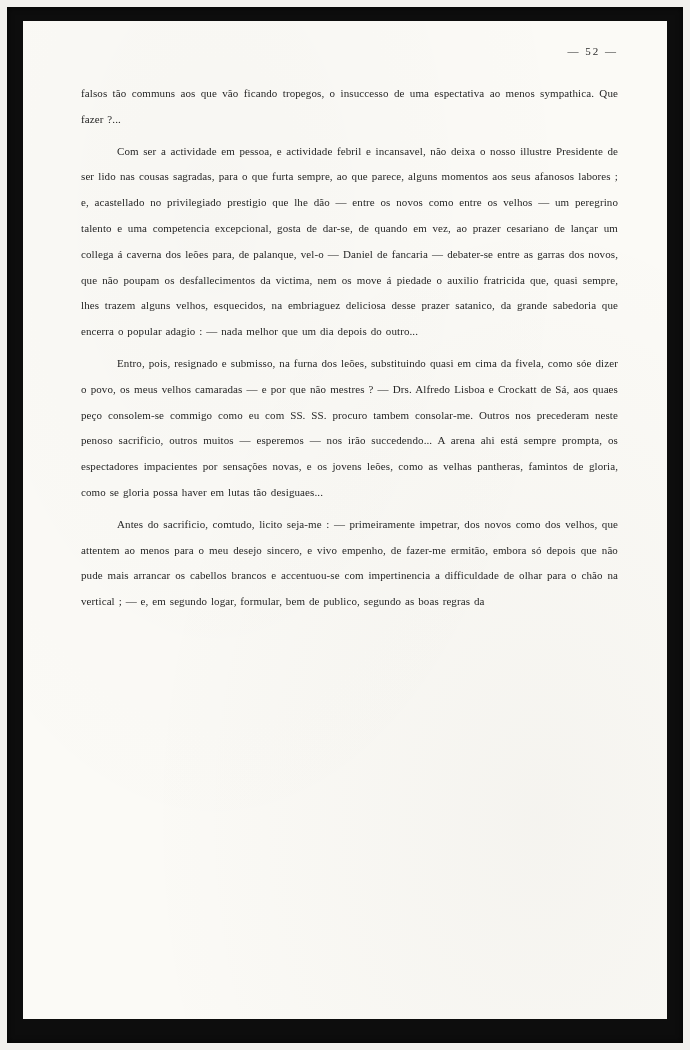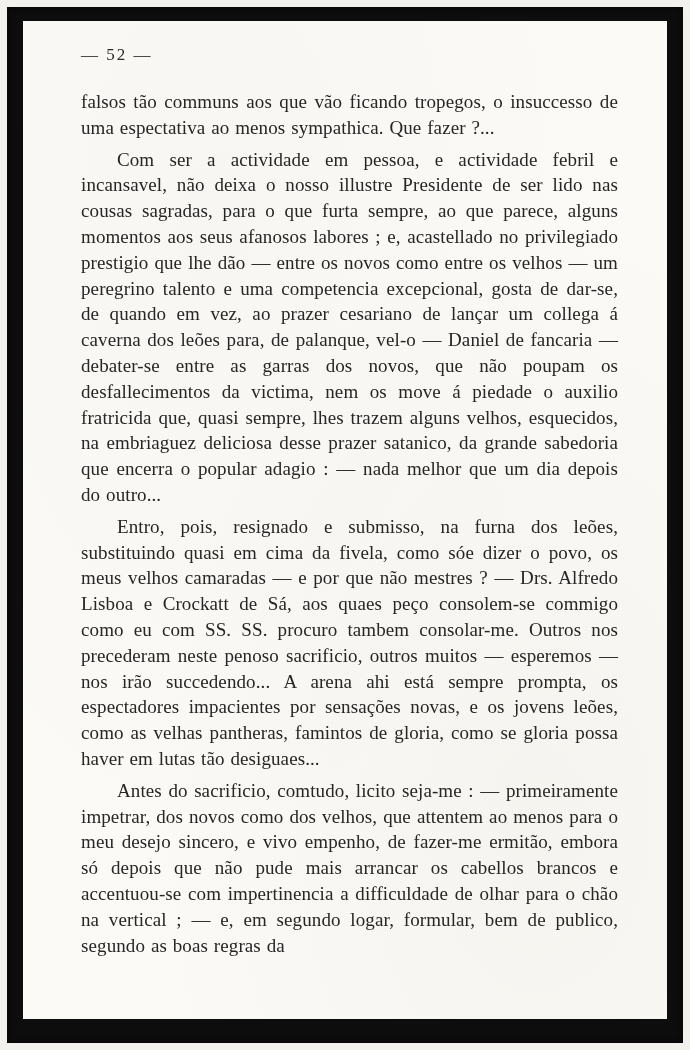--- a/index.html
+++ b/index.html
@@ -31,28 +31,28 @@
     left:16px;top:14px;right:16px;bottom:24px;
     background:var(--paper);
     background-image:
       radial-gradient(ellipse at 30% 20%, rgba(0,0,0,0.015), transparent 60%),
       radial-gradient(ellipse at 80% 80%, rgba(60,50,30,0.03), transparent 55%);
     color:var(--ink);
     box-sizing:border-box;
     padding:18px 49px 0 58px;
   }
   .page-number{
-    text-align:left;
-    font-size:17px;
+    text-align:right;
+    font-size:11px;
     letter-spacing:2px;
     margin:6px 0 24px 0;
     color:#2b2b2b;
   }
   .text-block{
-    font-size:19px;
+    font-size:11px;
     line-height:25.8px;
     text-align:justify;
     text-justify:inter-word;
     letter-spacing:.1px;
     word-spacing:1px;
   }
   .para{margin:0 0 6px 0;}
   .para.indent{text-indent:36px;}
   .it{}
 </style>

